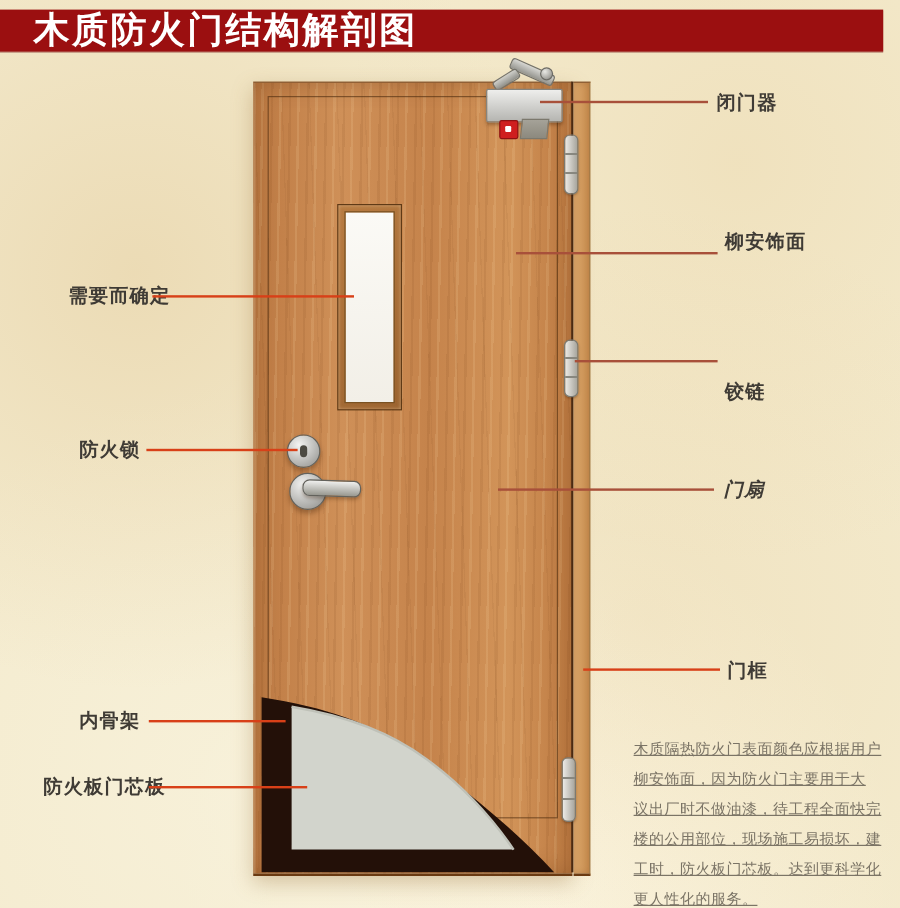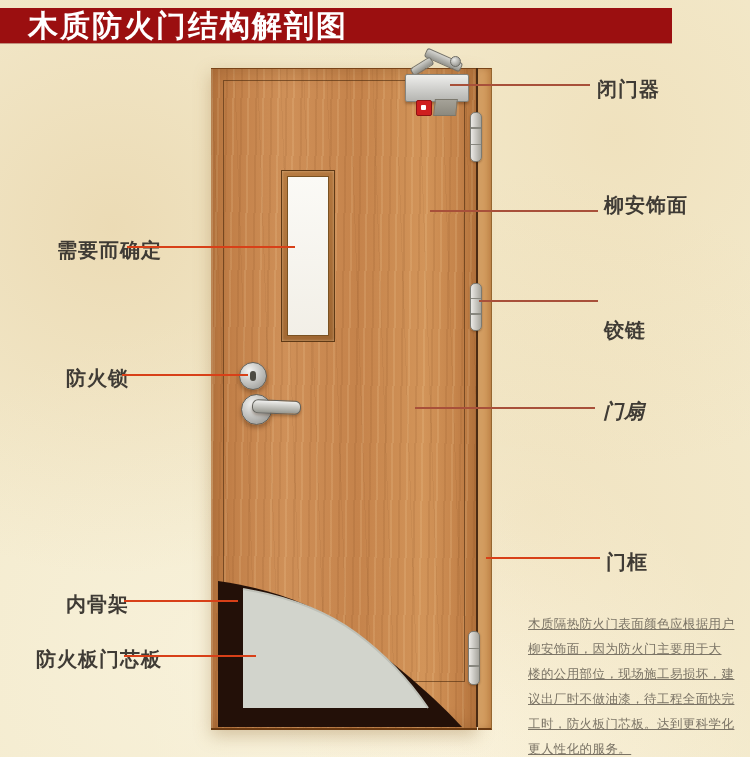--- a/index.html
+++ b/index.html
@@ -10,21 +10,21 @@
     background-image:
       radial-gradient(circle at 15% 30%, rgba(214,178,116,.28), transparent 42%),
       radial-gradient(circle at 82% 18%, rgba(224,192,132,.22), transparent 38%),
       radial-gradient(circle at 72% 68%, rgba(226,196,142,.20), transparent 46%),
       radial-gradient(circle at 28% 86%, rgba(248,242,220,.8), transparent 40%),
       radial-gradient(circle at 60% 97%, rgba(252,246,226,.9), transparent 35%);
   }
   #stage{position:absolute;inset:0;}
   
   .banner{
-    position:absolute;left:0;top:8px;width:672px;height:35px;
+    position:absolute;left:0;top:8px;width:736px;height:35px;
     background:var(--banner,#9b0f10);
     box-shadow:0 1px 0 rgba(120,20,20,.4);
     text-decoration:underline;
   }
   .banner .t{
     position:absolute;left:28px;top:1px;line-height:33px;
     font-size:30px;font-weight:bold;letter-spacing:2px;
     color:var(--banner-text,#fff);
   }
   
@@ -103,21 +103,21 @@
       linear-gradient(90deg,#eceae6,#a7a59d);
     box-shadow:0 1px 2px rgba(60,30,5,.35);
   }
   .hinge.h1{left:470px;top:112px;height:48px;}
   .hinge.h2{left:470px;top:283px;height:46px;}
   .hinge.h3{left:468px;top:631px;height:52px;}
   
   .cutaway{position:absolute;left:211px;top:573px;width:266px;height:154px;}
   
   .lbl{
-    position:absolute;font-size:20px;font-weight:bold;letter-spacing:1px;
+    position:absolute;font-size:16px;font-weight:bold;letter-spacing:1px;
     color:var(--label-text,#3f3b35);white-space:nowrap;
   }
   .leader{position:absolute;height:2px;}
   .leader.left-side{background:var(--leader-left,#d84018);}
   .leader.right-side{background:var(--leader-right,#a8503a);}
   
   .note{position:absolute;left:528px;top:612px;width:210px;}
   .note .ln{
     font-size:12.5px;line-height:25px;letter-spacing:0.4px;white-space:nowrap;
     color:var(--note-text,#7b7466);
@@ -190,19 +190,19 @@
 
   <div class="leader right-side" style="left:415px;top:407px;width:180px;"></div>
   <div class="lbl" style="left:603px;top:398px;font-style:italic;">门扇</div>
 
   <div class="leader right-side" style="left:486px;top:557px;width:114px;background:var(--leader-left,#d84018);"></div>
   <div class="lbl" style="left:606px;top:549px;">门框</div>
 
   <div class="note">
     <div class="ln">木质隔热防火门表面颜色应根据用户</div>
     <div class="ln">柳安饰面，因为防火门主要用于大</div>
+    <div class="ln">议出厂时不做油漆，待工程全面快完</div>
     <div class="ln">楼的公用部位，现场施工易损坏，建</div>
-    <div class="ln">议出厂时不做油漆，待工程全面快完</div>
     <div class="ln">工时，防火板门芯板。达到更科学化</div>
     <div class="ln">更人性化的服务。</div>
   </div>
 
 </div>
 
 </body></html>

